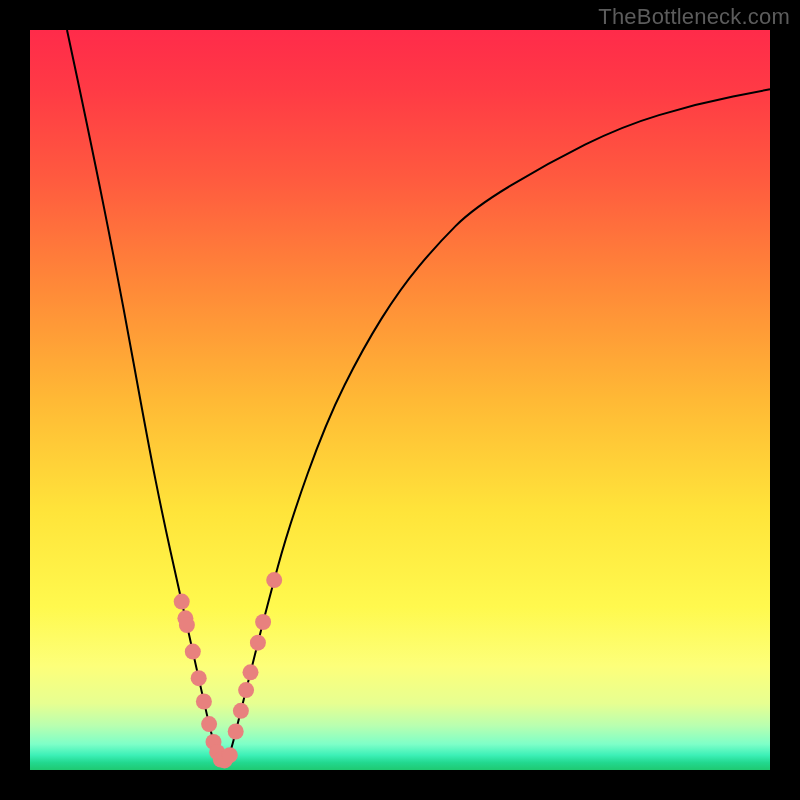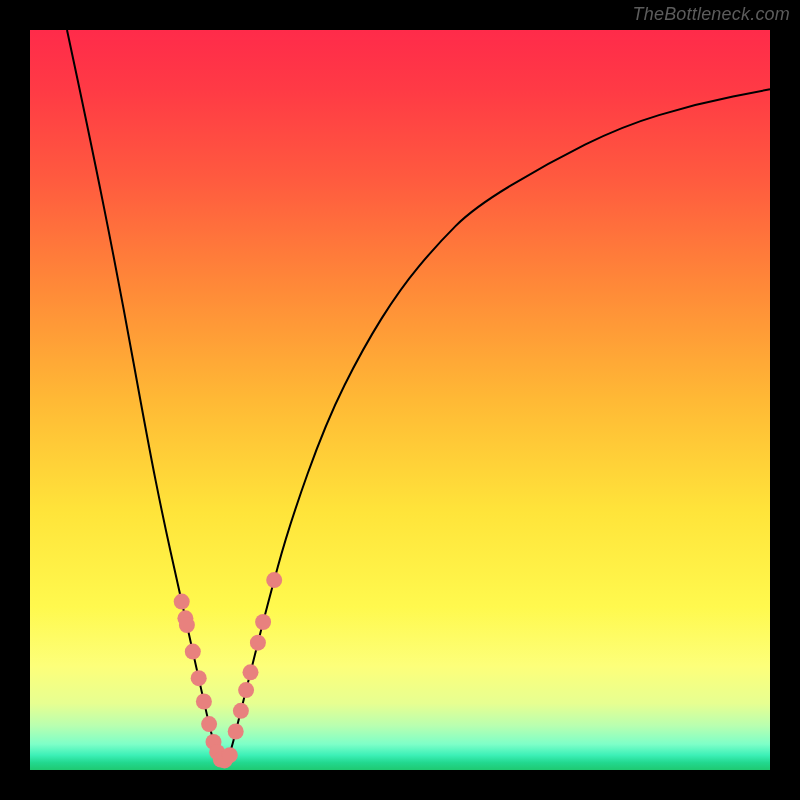--- a/index.html
+++ b/index.html
@@ -38,25 +38,24 @@
       #3cf0b7 98%,
       #22d88f 99%,
       #1fc971 100%
     );
   }
   .watermark {
     position: absolute;
     top: 4px;
     right: 10px;
     color: #5c5c5c;
-    font-size: 18px;
+    font-size: 22px;
     font-weight: 500;
     letter-spacing: 0.2px;
     user-select: none;
-    font-style: italic;
   }
   svg.curve {
     position: absolute;
     left: 0;
     top: 0;
     width: 740px;
     height: 740px;
     overflow: visible;
   }
   .curve-path {

